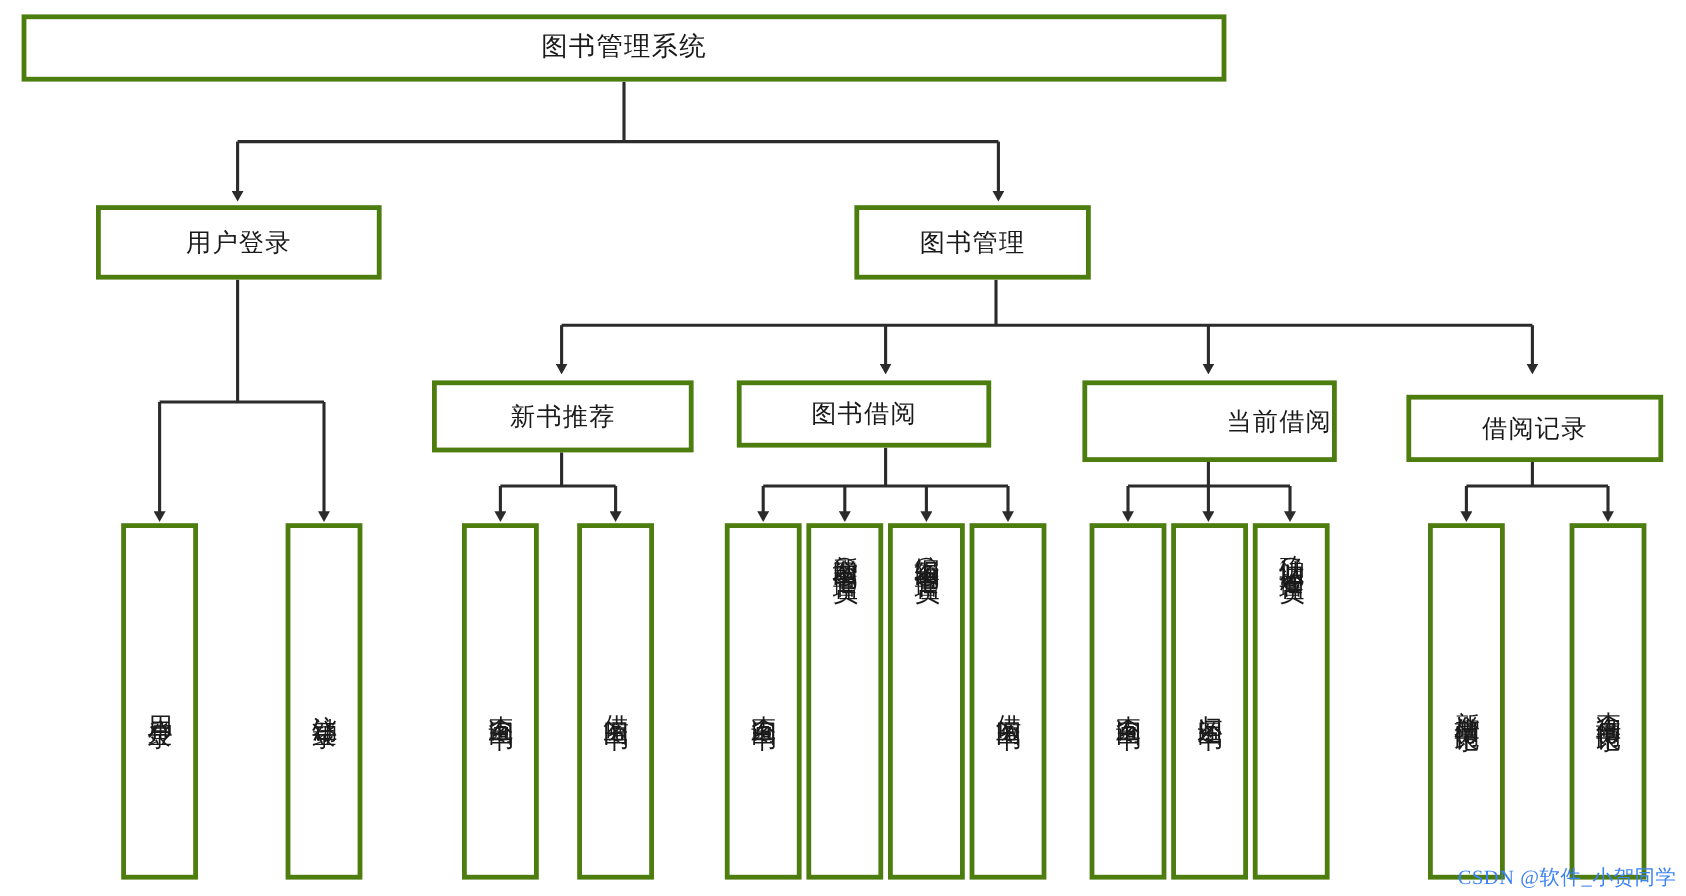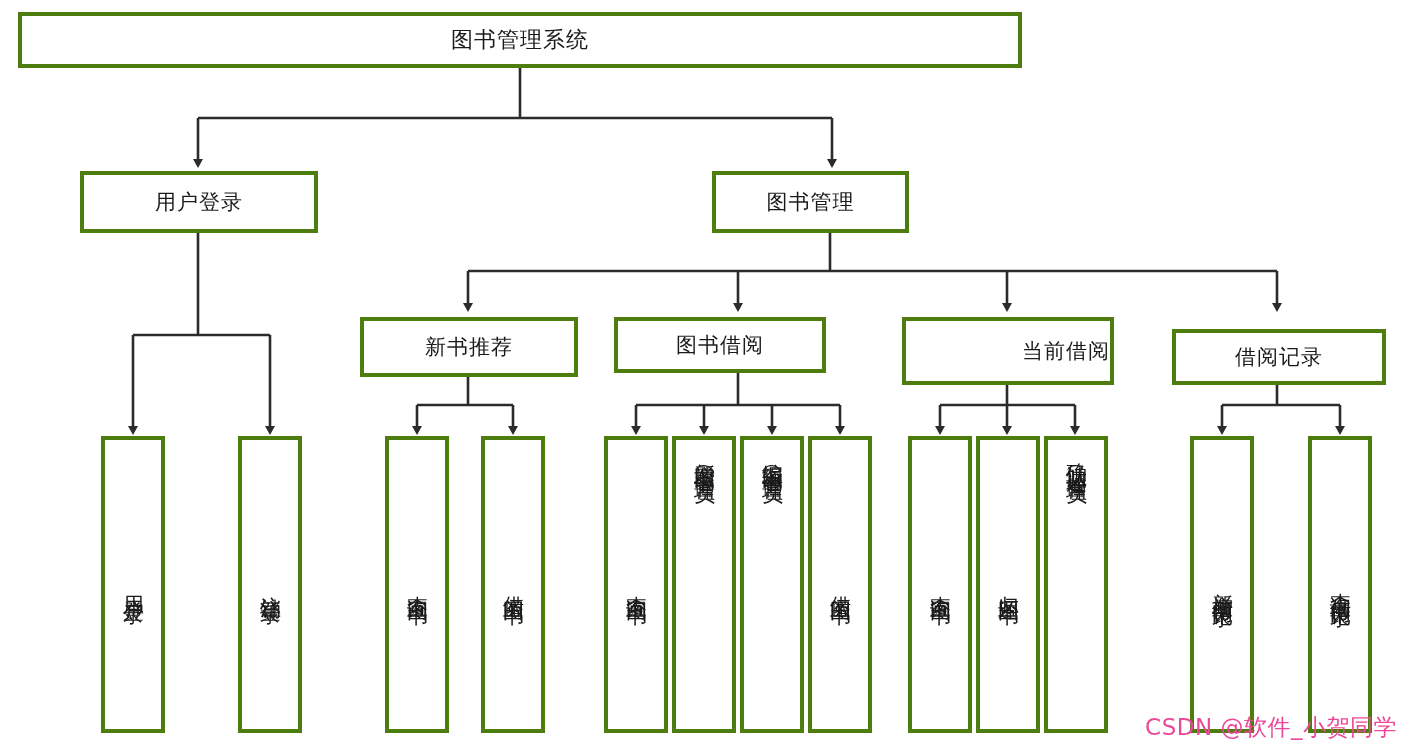--- a/index.html
+++ b/index.html
@@ -61,24 +61,25 @@
     line-height: 1;
   }
   .node.vert.centered {
     align-items: center;
     padding-top: 0;
   }
   #watermark {
     position: absolute;
     right: 8px;
     bottom: 4px;
-    font-size: 23px;
-    color: #ec4899;
+    font-size: 17px;
+    color: #3b82f6;
     letter-spacing: 0.5px;
     white-space: nowrap;
+    font-family: Liberation Serif, serif;
   }
 </style>
 </head>
 <body>
 
 <div id="canvas">
 
   <svg id="wires" viewBox="0 0 1405 747">
     <defs>
       <marker id="arrow" markerWidth="9" markerHeight="10" refX="1" refY="5" orient="auto" markerUnits="userSpaceOnUse">

